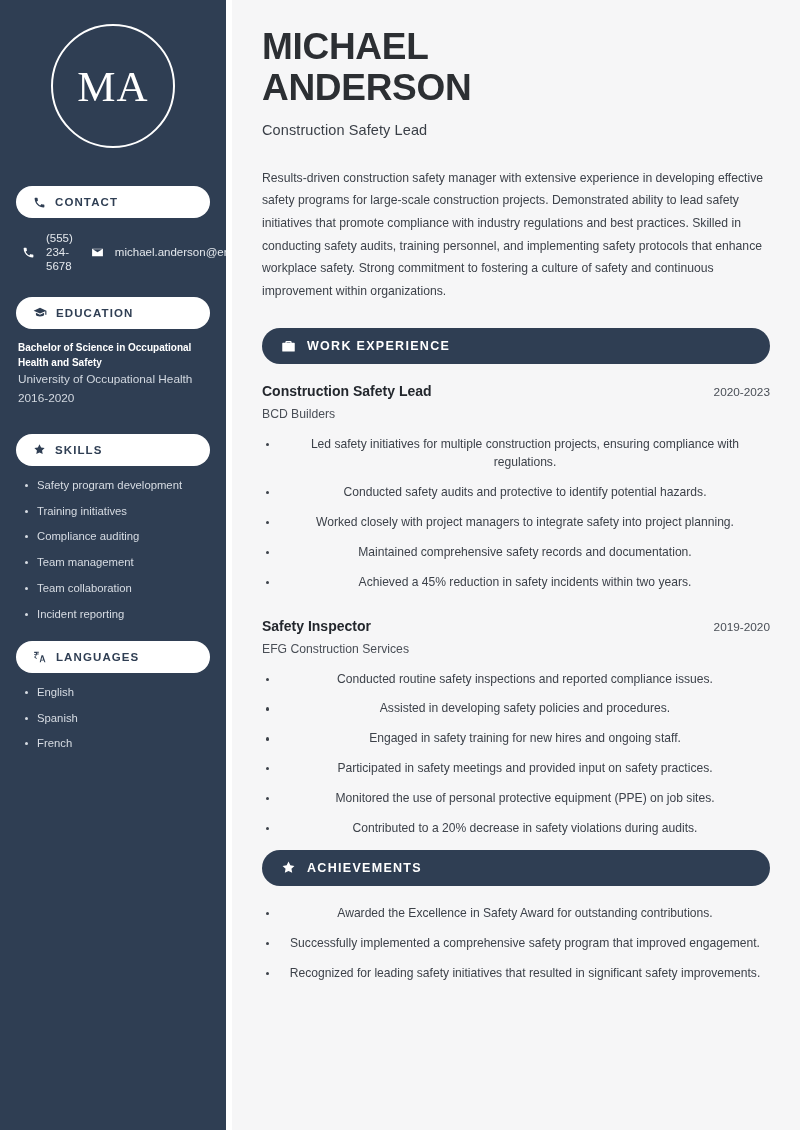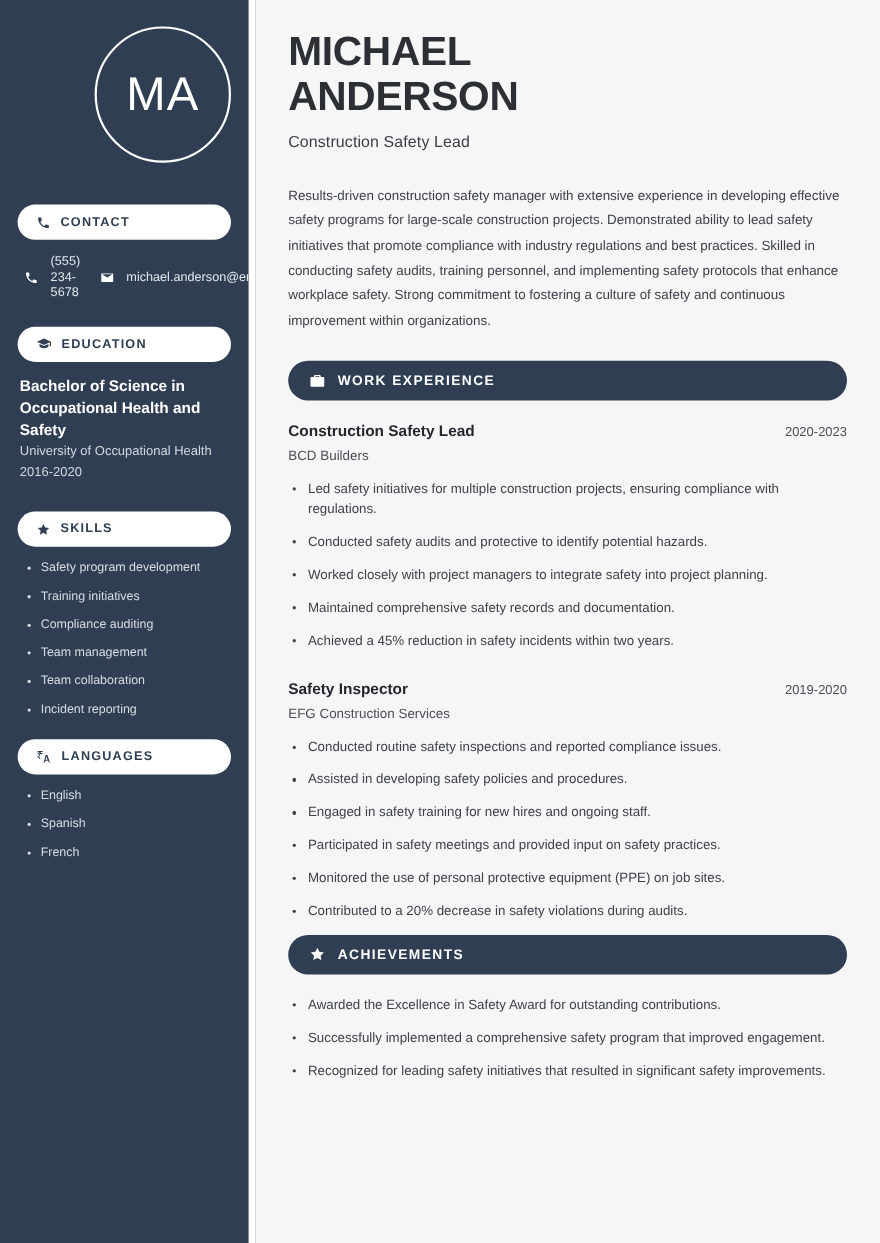--- a/index.html
+++ b/index.html
@@ -27,23 +27,24 @@
     height: 1130px;
     background: #2f3e53;
     padding: 0 16px;
     position: relative;
     border-right: 6px solid #ffffff;
     overflow: hidden;
   }
 
   .avatar-wrap {
     display: flex;
-    justify-content: flex-end;
+    justify-content: center;
     padding-top: 24px;
     padding-bottom: 24px;
+    font-family: Liberation Serif, serif;
   }
   .avatar {
     width: 124px;
     height: 124px;
     border-radius: 50%;
     border: 2px solid #ffffff;
     display: flex;
     align-items: center;
     justify-content: center;
   }
@@ -79,21 +80,21 @@
   .contact-row { display: flex; align-items: center; gap: 11px; padding-left: 6px; }
   .contact-row svg { fill: #ffffff; display: block; flex: 0 0 auto; }
   .contact-text {
     color: #e3e7ec;
     font-size: 11.5px;
     line-height: 1.2;
   }
 
   .edu-degree {
     color: #ffffff;
-    font-size: 14px;
+    font-size: 10px;
     font-weight: bold;
     line-height: 1.42;
     padding-left: 2px;
   }
   .edu-school, .edu-years {
     color: #d2d8e0;
     font-size: 11.8px;
     line-height: 1.62;
     padding-left: 2px;
   }
@@ -192,20 +193,21 @@
   }
 
   .main-bullets { list-style: none; margin-top: 15px; }
   .main-bullets li {
     color: #3d424a;
     font-size: 12.1px;
     line-height: 1.48;
     padding-left: 18px;
     margin-bottom: 12px;
     position: relative;
+    text-align: center;
   }
   .main-bullets li::before {
     content: "";
     position: absolute;
     left: 4px;
     top: 7px;
     width: 3.2px;
     height: 3.2px;
     border-radius: 50%;
     background: #3d424a;

